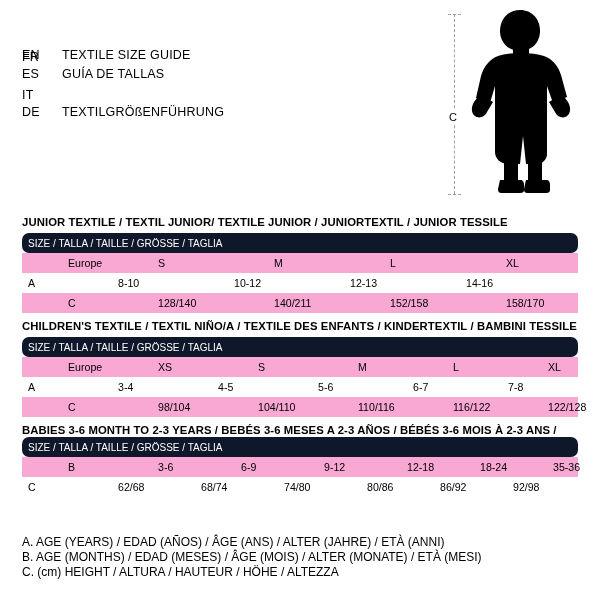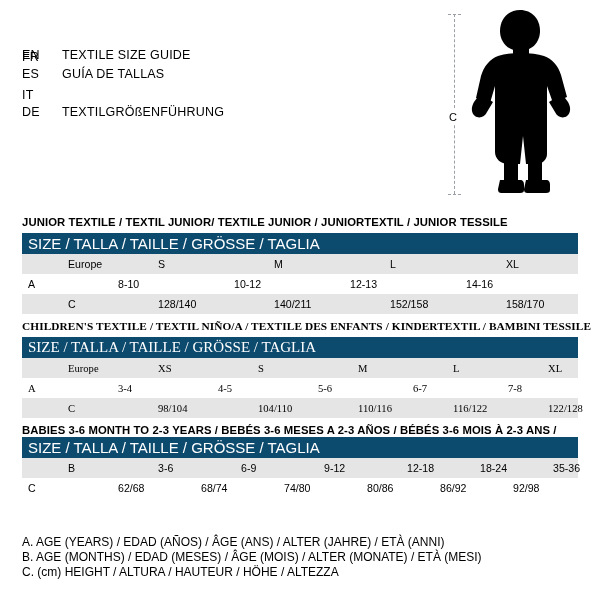--- a/index.html
+++ b/index.html
@@ -110,26 +110,27 @@
     table-layout: fixed;
   }
   table.size-table td {
     font-size: 10.6px;
     padding: 2px 0 2px 6px;
     height: 16px;
     vertical-align: middle;
     white-space: nowrap;
   }
   tr.hdr td {
-    background: #0c4a6e;
+    background: #0f172a;
     color: #ffffff;
-    font-size: 15px;
+    font-size: 10px;
+    border-radius: 7px;
   }
   tr.light td {
-    background: #e5e5e5;
+    background: #f9a8d4;
     padding-left: 46px;
   }
   tr.white td {
     background: #ffffff;
   }
 
   
   .footnotes {
     position: absolute;
     left: 22px;
@@ -231,21 +232,21 @@
           <td>C</td>
           <td>128/140</td>
           <td>140/211</td>
           <td>152/158</td>
           <td>158/170</td>
         </tr>
       </tbody>
     </table>
   </div>
 
-  <div class="section" style="top:320px;font-family:Liberation Serif, serif;">
+  <div class="section" style="top:320px;">
     <div class="sec-title">CHILDREN'S TEXTILE / TEXTIL NIÑO/A / TEXTILE DES ENFANTS / KINDERTEXTIL / BAMBINI TESSILE</div>
     <table class="size-table">
       <colgroup>
         <col style="width:90px">
           <col style="width:100px">
           <col style="width:100px">
           <col style="width:95px">
           <col style="width:95px">
           <col style="width:76px">
       </colgroup>

